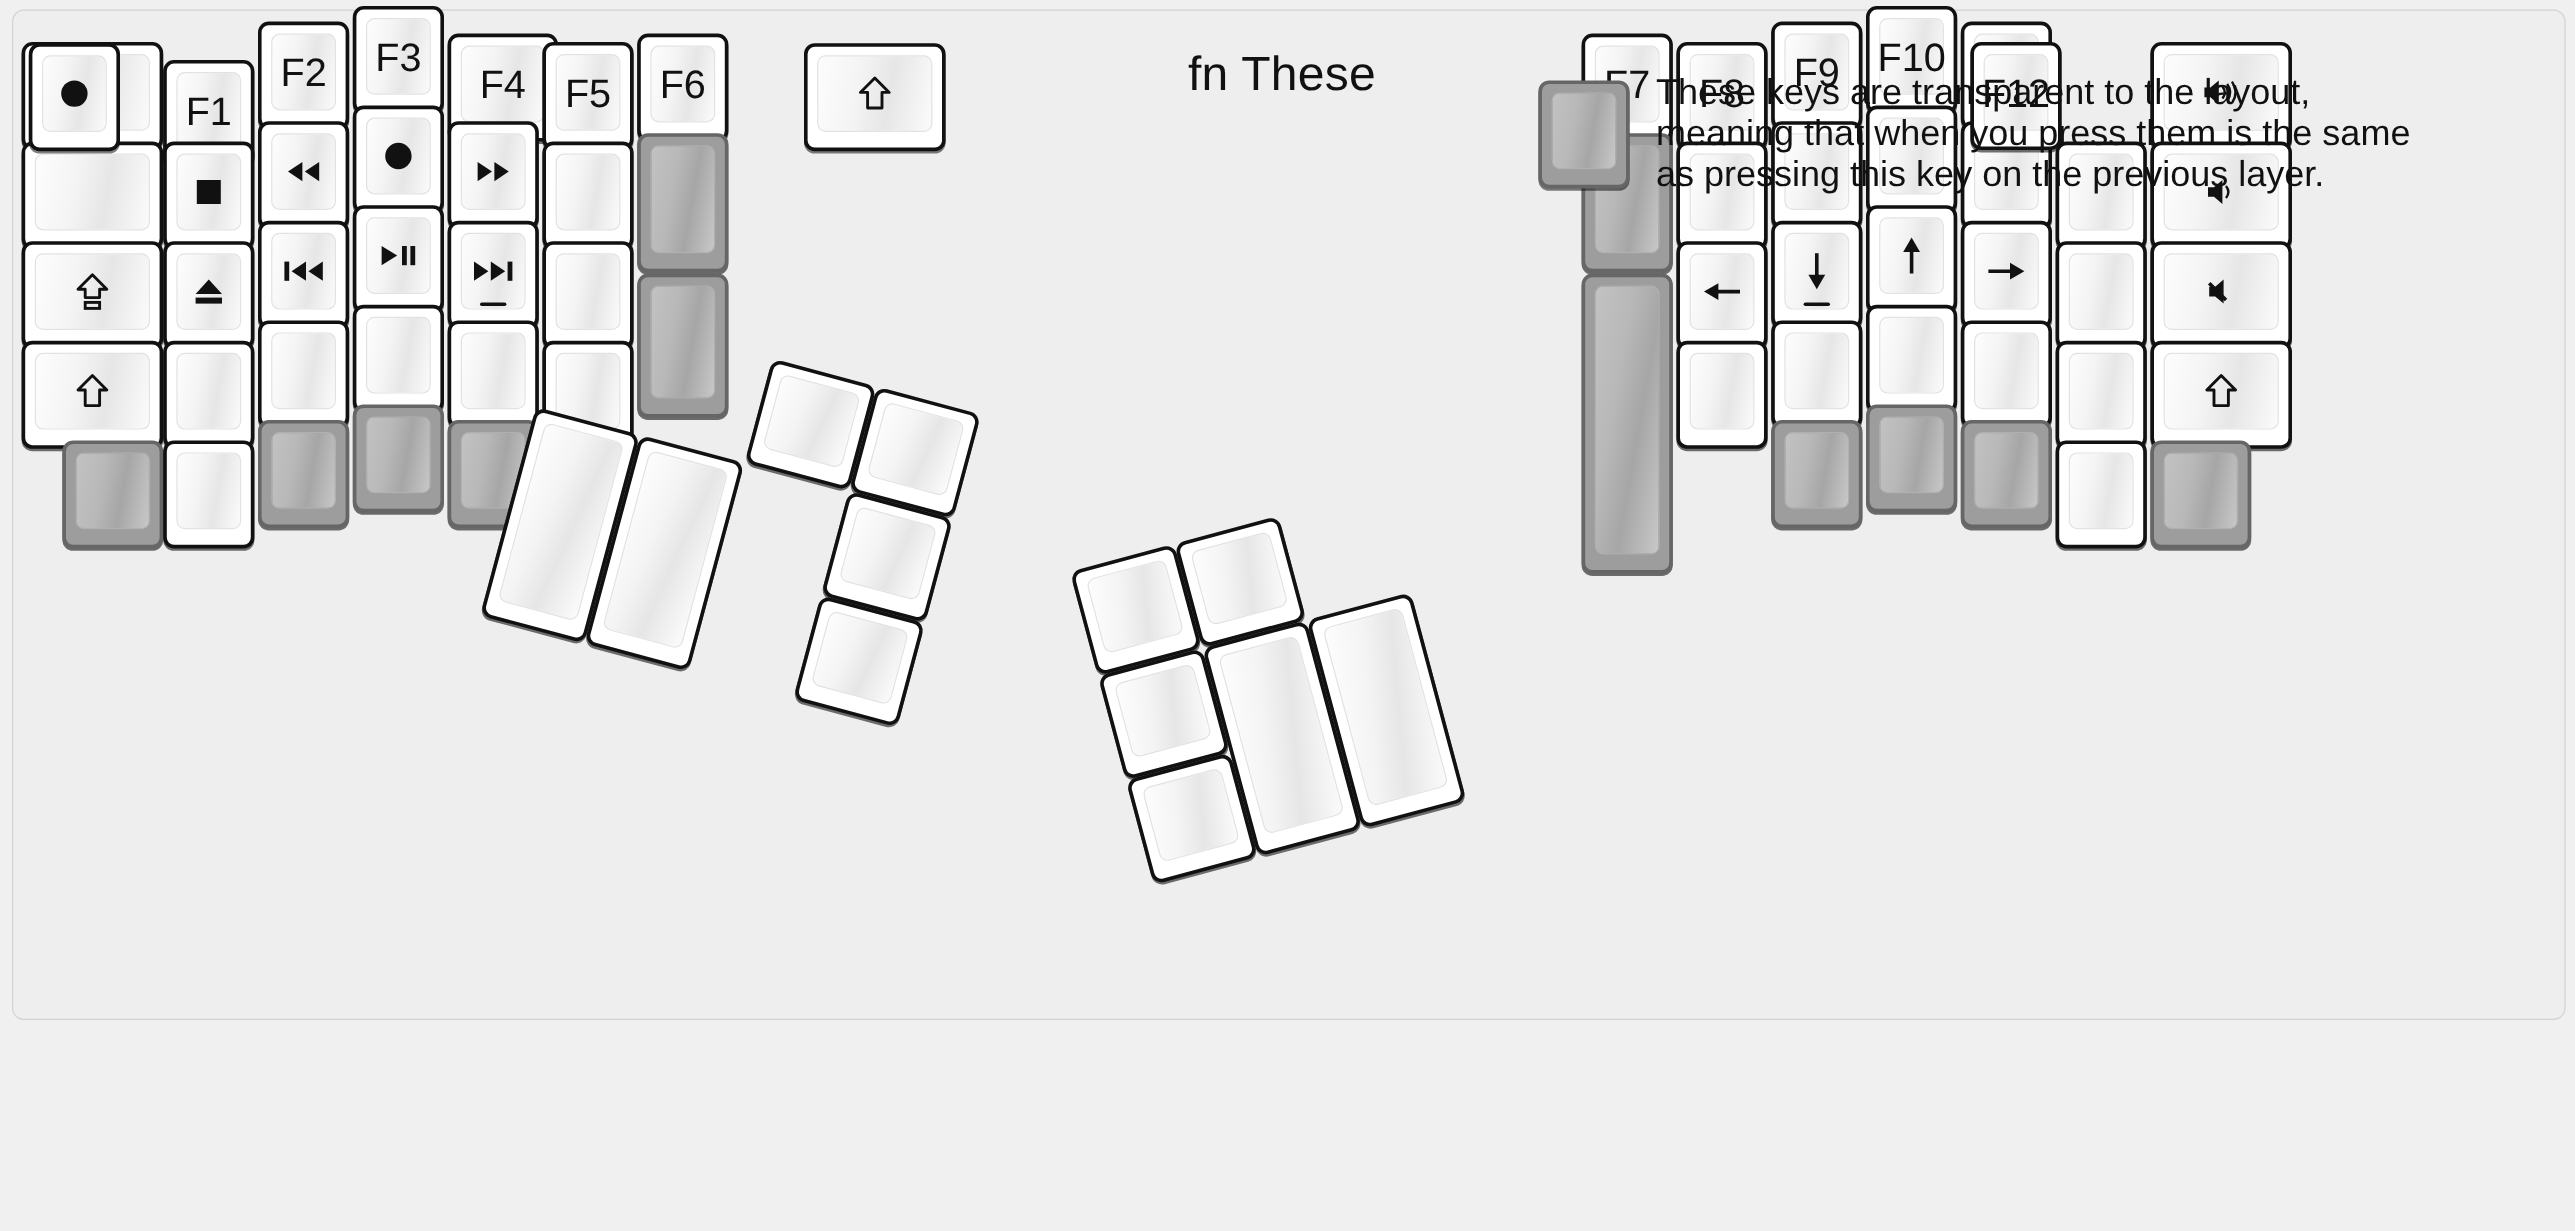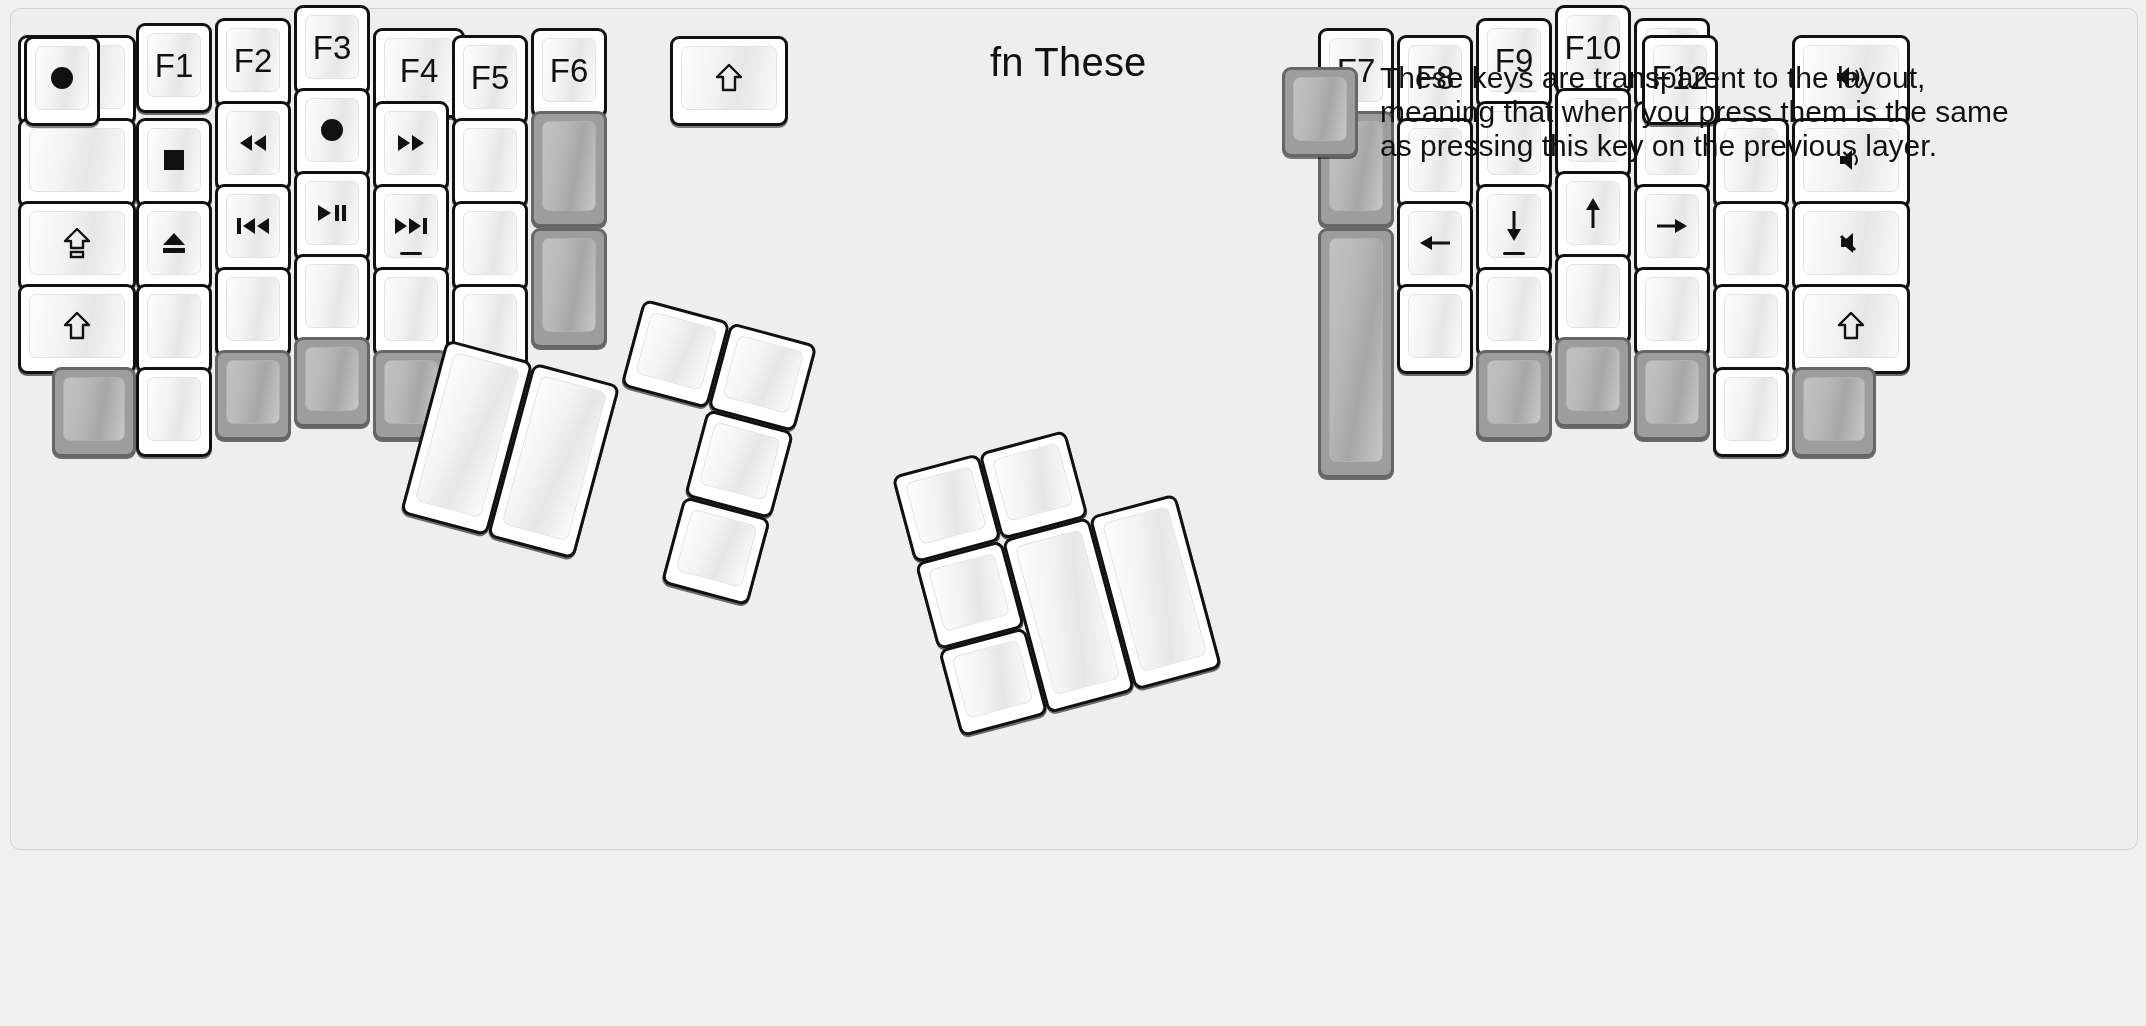--- a/index.html
+++ b/index.html
@@ -138,21 +138,21 @@
           <svg width="28" height="30" viewBox="0 0 28 30" aria-hidden="true">
             <path d="M14 2 L26 14 L20 14 L20 27 L8 27 L8 14 L2 14 Z" fill="none" stroke="#111" stroke-width="2.4" stroke-linejoin="round"></path>
           </svg>
         </span>
       </div>
     </div>
     <div class="key trans" style="left:52px;top:367px;width:84px;height:90px;">
       <div class="cap"></div>
     </div>
 
-    <div class="key" style="left:136px;top:23px;width:76px;height:90px;">
+    <div class="key" style="left:136px;top:50px;width:76px;height:90px;">
       <div class="cap">
           <span class="lbl">F1</span>
         </div>
     </div>
     <div class="key" style="left:136px;top:118px;width:76px;height:90px;">
       <div class="cap">
         <span class="lbl sym">
           <svg width="22" height="22" viewBox="0 0 22 22" aria-hidden="true">
               <rect x="1" y="1" width="20" height="20" fill="#111"></rect>
             </svg>

